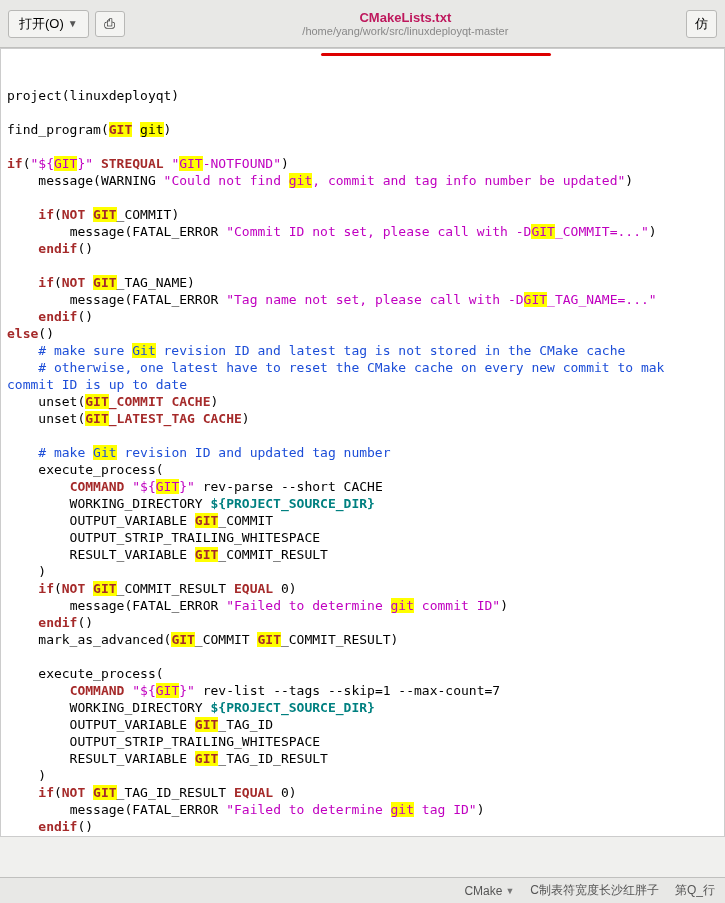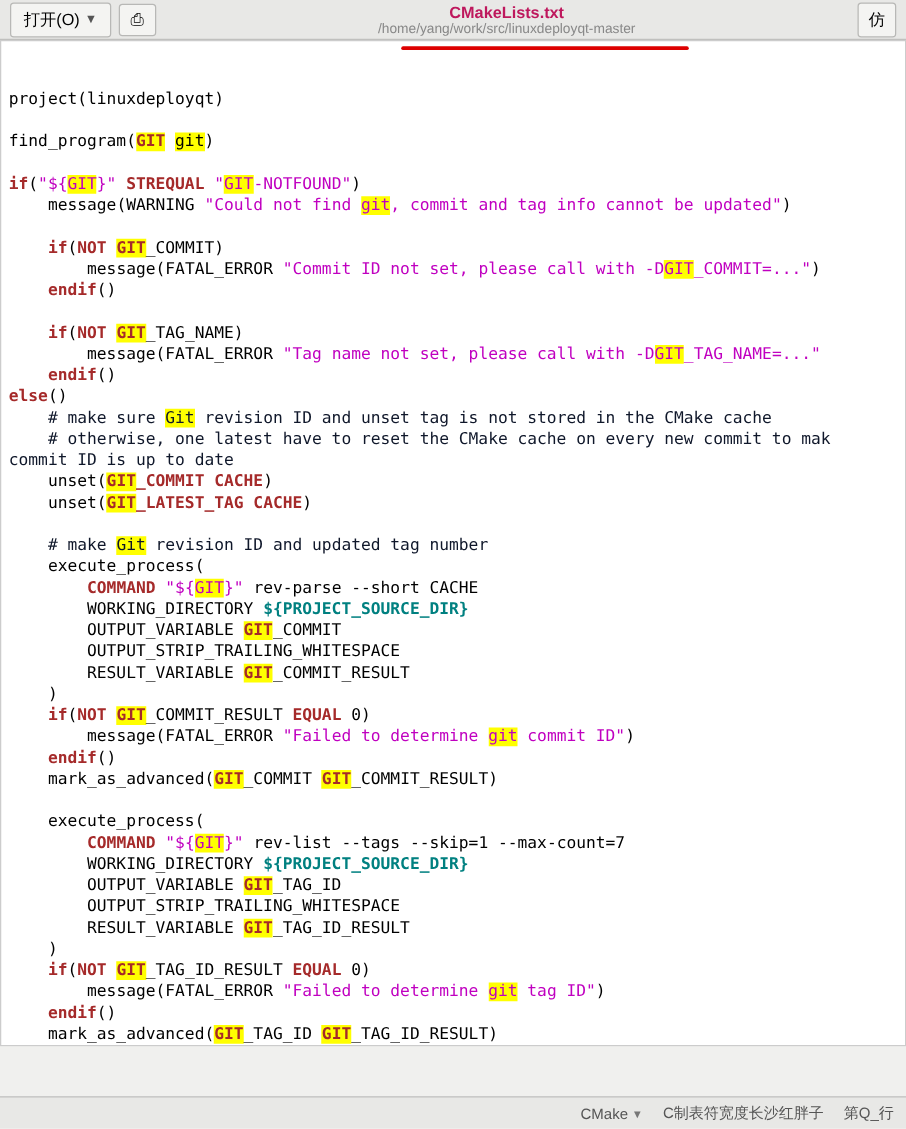--- a/index.html
+++ b/index.html
@@ -12,21 +12,21 @@
   overflow: hidden;
   display: flex;
   flex-direction: column;
 }
 .toolbar {
   background: #e8e8e6;
   border-bottom: 1px solid #c0c0be;
   padding: 4px 8px;
   display: flex;
   align-items: center;
-  height: 32px;
+  height: 48px;
 }
 .open-btn {
   background: #f4f4f2;
   border: 1px solid #b8b8b6;
   border-radius: 3px;
   padding: 4px 10px;
   font-family: sans-serif;
   font-size: 13px;
   display: flex;
   align-items: center;
@@ -92,21 +92,21 @@
 }
 .sb-item { display: flex; align-items: center; gap: 3px; }
 .sb-arrow { font-size: 9px; color: #777; }
 
 
 .kw-teal { color: #000000; }
 .hl { background: #ffff00; }
 .str { color: #c000c0; }
 .var { color: #008080; font-weight: bold; }
 .cmd { color: #a52a2a; font-weight: bold; }
-.comment { color: #0f172a; }
+.comment { color: #1d4ed8; }
 </style>
 </head>
 <body>
 
 <div class="toolbar">
   <button class="open-btn">
     <span>打开(O)</span>
     <span class="arrow">▼</span>
   </button>
   <button class="icon-btn">
@@ -119,31 +119,31 @@
   <button class="right-btn"><span>仿</span></button>
 </div>
 
 <div class="editor">
 <div class="red-underline"></div>
 <span class="kw-teal">project</span><span>(linuxdeployqt)</span>
 
 <span class="kw-teal">find_program</span><span>(</span><span class="cmd hl">GIT</span><span> </span><span class="hl">git</span><span>)</span>
 
 <span class="cmd">if</span><span>(</span><span class="str">"${</span><span class="str hl">GIT</span><span class="str">}"</span><span> </span><span class="cmd">STREQUAL</span><span> </span><span class="str">"</span><span class="str hl">GIT</span><span class="str">-NOTFOUND"</span><span>)</span>
-<span>    </span><span class="kw-teal">message</span><span>(WARNING </span><span class="str">"Could not find </span><span class="str hl">git</span><span class="str">, commit and tag info cannot be updated"</span><span>)</span>
+<span>    </span><span class="kw-teal">message</span><span>(WARNING </span><span class="str">"Could not find </span><span class="str hl">git</span><span class="str">, commit and tag info number be updated"</span><span>)</span>
 
 <span>    </span><span class="cmd">if</span><span>(</span><span class="cmd">NOT</span><span> </span><span class="hl cmd">GIT</span><span>_COMMIT)</span>
 <span>        </span><span class="kw-teal">message</span><span>(FATAL_ERROR </span><span class="str">"Commit ID not set, please call with -D</span><span class="str hl">GIT</span><span class="str">_COMMIT=..."</span><span>)</span>
 <span>    </span><span class="cmd">endif</span><span>()</span>
 
 <span>    </span><span class="cmd">if</span><span>(</span><span class="cmd">NOT</span><span> </span><span class="hl cmd">GIT</span><span>_TAG_NAME)</span>
 <span>        </span><span class="kw-teal">message</span><span>(FATAL_ERROR </span><span class="str">"Tag name not set, please call with -D</span><span class="str hl">GIT</span><span class="str">_TAG_NAME=..."</span>
 <span>    </span><span class="cmd">endif</span><span>()</span>
 <span class="cmd">else</span><span>()</span>
-<span>    </span><span class="comment"># make sure </span><span class="comment hl">Git</span><span class="comment"> revision ID and unset tag is not stored in the CMake cache</span>
+<span>    </span><span class="comment"># make sure </span><span class="comment hl">Git</span><span class="comment"> revision ID and latest tag is not stored in the CMake cache</span>
 <span>    </span><span class="comment"># otherwise, one latest have to reset the CMake cache on every new commit to mak</span>
 <span class="comment">commit ID is up to date</span>
 <span>    </span><span class="kw-teal">unset</span><span>(</span><span class="hl cmd">GIT</span><span class="cmd">_COMMIT </span><span class="cmd">CACHE</span><span>)</span>
 <span>    </span><span class="kw-teal">unset</span><span>(</span><span class="hl cmd">GIT</span><span class="cmd">_LATEST_TAG </span><span class="cmd">CACHE</span><span>)</span>
 
 <span>    </span><span class="comment"># make </span><span class="comment hl">Git</span><span class="comment"> revision ID and updated tag number</span>
 <span>    </span><span class="kw-teal">execute_process</span><span>(</span>
 <span>        </span><span class="cmd">COMMAND</span><span> </span><span class="str">"${</span><span class="str hl">GIT</span><span class="str">}"</span><span> rev-parse --short CACHE</span>
 <span>        WORKING_DIRECTORY </span><span class="var">${</span><span class="var">PROJECT_SOURCE_DIR</span><span class="var">}</span>
 <span>        OUTPUT_VARIABLE </span><span class="hl cmd">GIT</span><span>_COMMIT</span>

